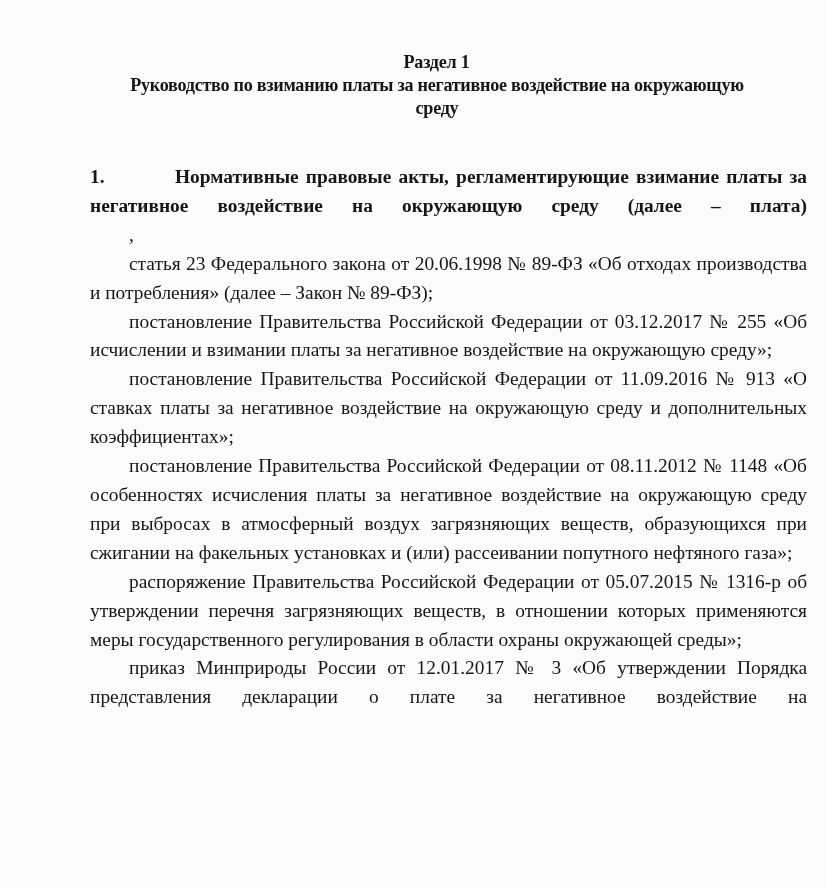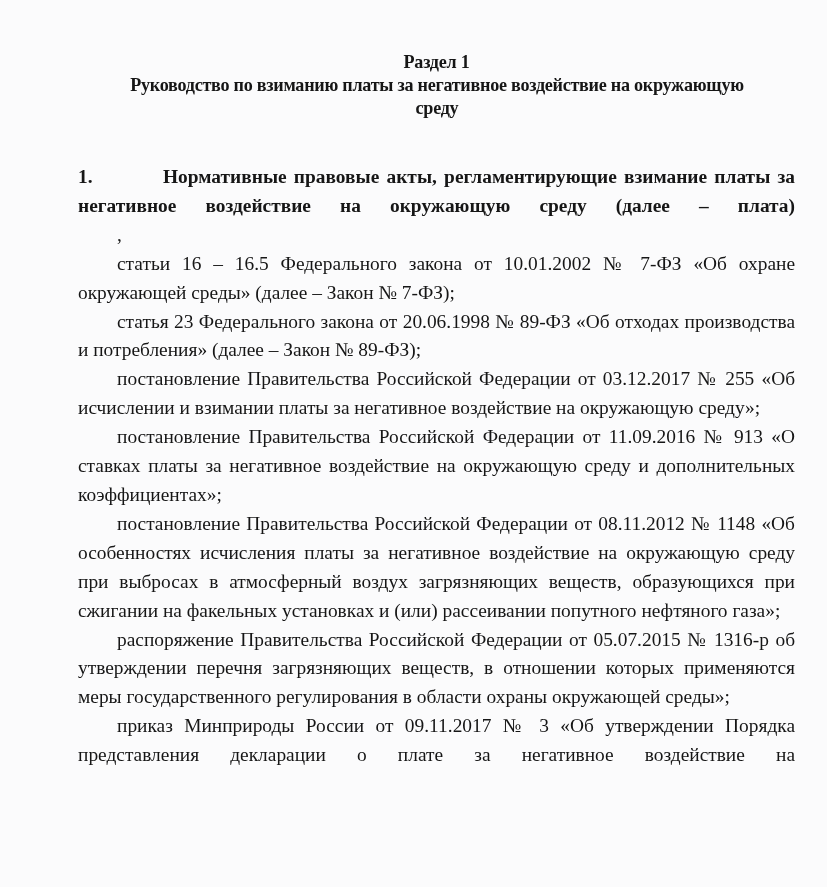--- a/index.html
+++ b/index.html
@@ -46,20 +46,21 @@
   }
   .title-sub {
     width: 700px;
     margin: 0 auto;
   }
 
   
   .body-block {
     width: 717px;
     margin-top: 44px;
+    margin-left: 12px;
   }
 
   p.para {
     margin: 0;
     font-size: 19.4px;
     line-height: 28.9px;
     text-align: justify;
     text-justify: inter-word;
     text-indent: 39px;
     hyphens: none;
@@ -104,29 +105,28 @@
     <div class="title-line">Раздел 1</div>
     <div class="title-line wrap title-sub">Руководство по взиманию платы за негативное воздействие на окружающую среду</div>
   </div>
 
   <div class="body-block">
 
     <p class="para lead"><span class="numeral">1.</span><span class="numeral-gap"></span><span>Нормативные правовые акты, регламентирующие взимание платы за негативное воздействие на окружающую среду (далее – плата)</span></p>
 
     <p class="para orphan">,</p>
 
-    <p class="para">статьи 16 – 16.5 Федерального закона от 10.01.2002 № 7-ФЗ «Об охране окружающей среды» (далее – Закон № 7-ФЗ);</p>
 
     <p class="para">статья 23 Федерального закона от 20.06.1998 № 89-ФЗ «Об отходах производства и потребления» (далее – Закон № 89-ФЗ);</p>
 
 
     <p class="para">постановление Правительства Российской Федерации от 03.12.2017 № 255 «Об исчислении и взимании платы за негативное воздействие на окружающую среду»;</p>
 
     <p class="para">постановление Правительства Российской Федерации от 11.09.2016 № 913 «О ставках платы за негативное воздействие на окружающую среду и дополнительных коэффициентах»;</p>
 
     <p class="para">постановление Правительства Российской Федерации от 08.11.2012 № 1148 «Об особенностях исчисления платы за негативное воздействие на окружающую среду при выбросах в атмосферный воздух загрязняющих веществ, образующихся при сжигании на факельных установках и (или) рассеивании попутного нефтяного газа»;</p>
 
     <p class="para">распоряжение Правительства Российской Федерации от 05.07.2015 № 1316-р об утверждении перечня загрязняющих веществ, в отношении которых применяются меры государственного регулирования в области охраны окружающей среды»;</p>
 
-    <p class="para clipped">приказ Минприроды России от 09.11.2017 № 3 «Об утверждении Порядка представления декларации о плате за негативное воздействие на</p>
+    <p class="para clipped">приказ Минприроды России от 12.01.2017 № 3 «Об утверждении Порядка представления декларации о плате за негативное воздействие на</p>
 
   </div>
 </div>
 
 </body></html>

